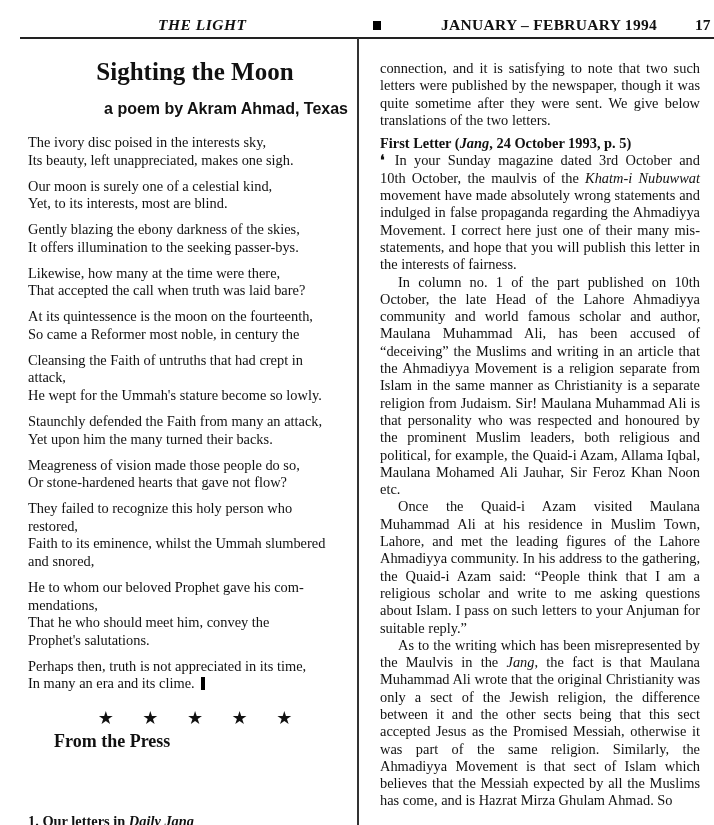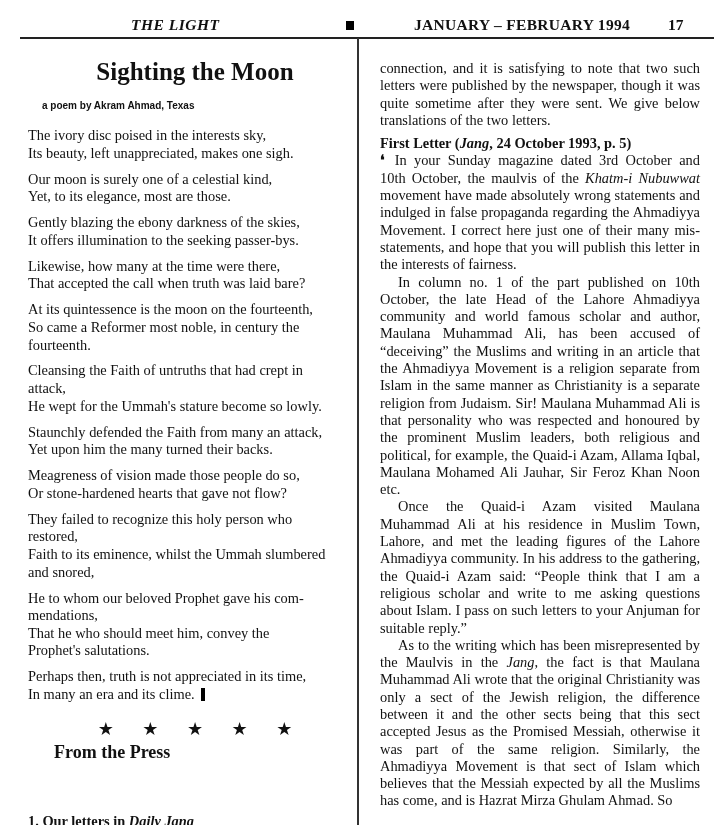--- a/index.html
+++ b/index.html
@@ -1,38 +1,38 @@
 <!DOCTYPE html>
 <html><head>
 <meta charset="utf-8">
 <style>
   html, body { margin: 0; padding: 0; background: #ffffff; }
   body {
     width: 714px; height: 825px; overflow: hidden; position: relative;
     font-family: "Liberation Serif", "DejaVu Serif", serif; color: #111;
   }
   .header {
-    position: absolute; left: 5px; right: 0; top: 14px; height: 22px;
+    position: absolute; left: 32px; right: 0; top: 14px; height: 22px;
     font-family: "Liberation Serif", serif; font-weight: bold; font-size: 15.5px;
   }
   .header .journal { position: absolute; left: 126px; top: 2px; font-style: italic; letter-spacing: 0.5px; }
   .header .sq { position: absolute; left: 341px; top: 7px; width: 8px; height: 9px; background: #000; }
   .header .date { position: absolute; left: 409px; top: 2px; letter-spacing: 0.3px; }
   .header .pnum { position: absolute; left: 663px; top: 2px; }
   .hrule { position: absolute; left: 20px; right: 0; top: 37px; height: 1.5px; background: #222; }
   .vrule { position: absolute; left: 357px; top: 38px; bottom: 0; width: 1.5px; background: #333; }
 
   .left { position: absolute; left: 28px; top: 50px; width: 320px; }
   .title {
     text-align: center; font-weight: bold; font-size: 25px; margin: 8px 0 12px 0;
     padding-left: 14px;
   }
   .byline {
-    text-align: left; font-family: "Liberation Sans", sans-serif; font-weight: bold;
-    font-size: 10px; margin: 14px 0 16px 0; padding-left: 14px;
+    text-align: right; font-family: "Liberation Sans", sans-serif; font-weight: bold;
+    font-size: 16px; margin: 14px 0 16px 0; padding-left: 14px;
   }
   .stanza { font-size: 14.4px; line-height: 17.6px; margin: 0 0 8.4px 0; }
   .stanza .line { display: block; }
   .endmark { display: inline-block; width: 4px; height: 13px; background: #000; vertical-align: -2px; margin-left: 6px; }
   .stars { text-align: center; font-size: 18px; letter-spacing: 12px; margin: 14px 0 0 0; padding-left: 26px; }
   .section-title { text-align: left; font-weight: bold; font-size: 18px; margin: 2px 0 0 0; padding-left: 26px; }
   .subhead { position: absolute; left: 28px; top: 813px; font-size: 14.4px; font-weight: bold; }
   .subhead i { font-style: italic; }
 
   .right { position: absolute; left: 380px; top: 60px; width: 320px; }
@@ -58,34 +58,33 @@
 <div class="left">
   <h1 class="title">Sighting the Moon</h1>
   <div class="byline">a poem by Akram Ahmad, Texas</div>
   <div id="stanzas">
       <div class="stanza">
         <span class="line">The ivory disc poised in the interests sky,</span>
         <span class="line">Its beauty, left unappreciated, makes one sigh.</span>
       </div>
       <div class="stanza">
         <span class="line">Our moon is surely one of a celestial kind,</span>
-        <span class="line">Yet, to its elegance, most are those.</span>
+        <span class="line">Yet, to its interests, most are blind.</span>
       </div>
       <div class="stanza">
         <span class="line">Gently blazing the ebony darkness of the skies,</span>
         <span class="line">It offers illumination to the seeking passer-bys.</span>
       </div>
       <div class="stanza">
         <span class="line">Likewise, how many at the time were there,</span>
         <span class="line">That accepted the call when truth was laid bare?</span>
       </div>
       <div class="stanza">
         <span class="line">At its quintessence is the moon on the fourteenth,</span>
         <span class="line">So came a Reformer most noble, in century the</span>
-        <span class="line">fourteenth.</span>
       </div>
       <div class="stanza">
         <span class="line">Cleansing the Faith of untruths that had crept in</span>
         <span class="line">attack,</span>
         <span class="line">He wept for the Ummah's stature become so lowly.</span>
       </div>
       <div class="stanza">
         <span class="line">Staunchly defended the Faith from many an attack,</span>
         <span class="line">Yet upon him the many turned their backs.</span>
       </div>

